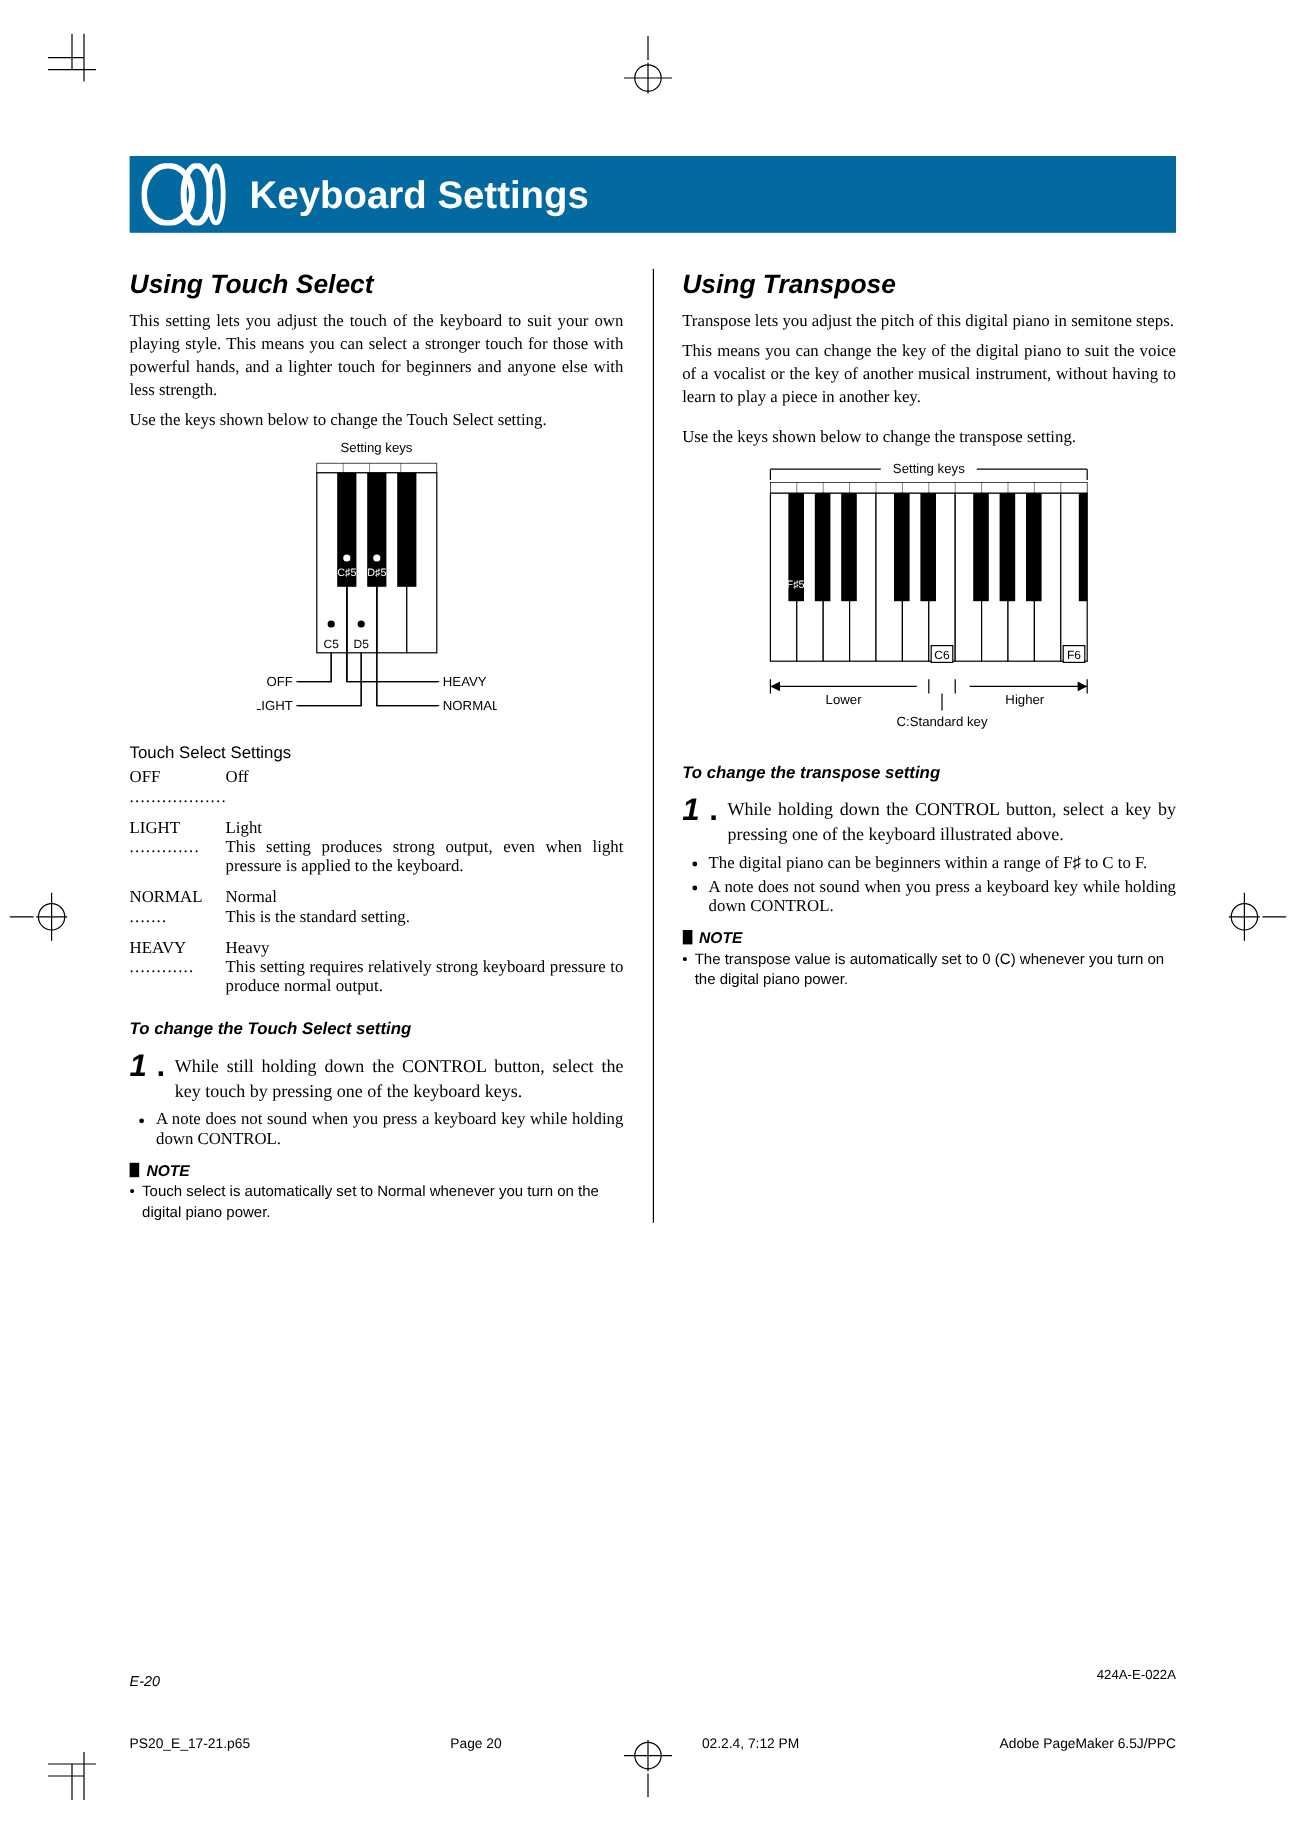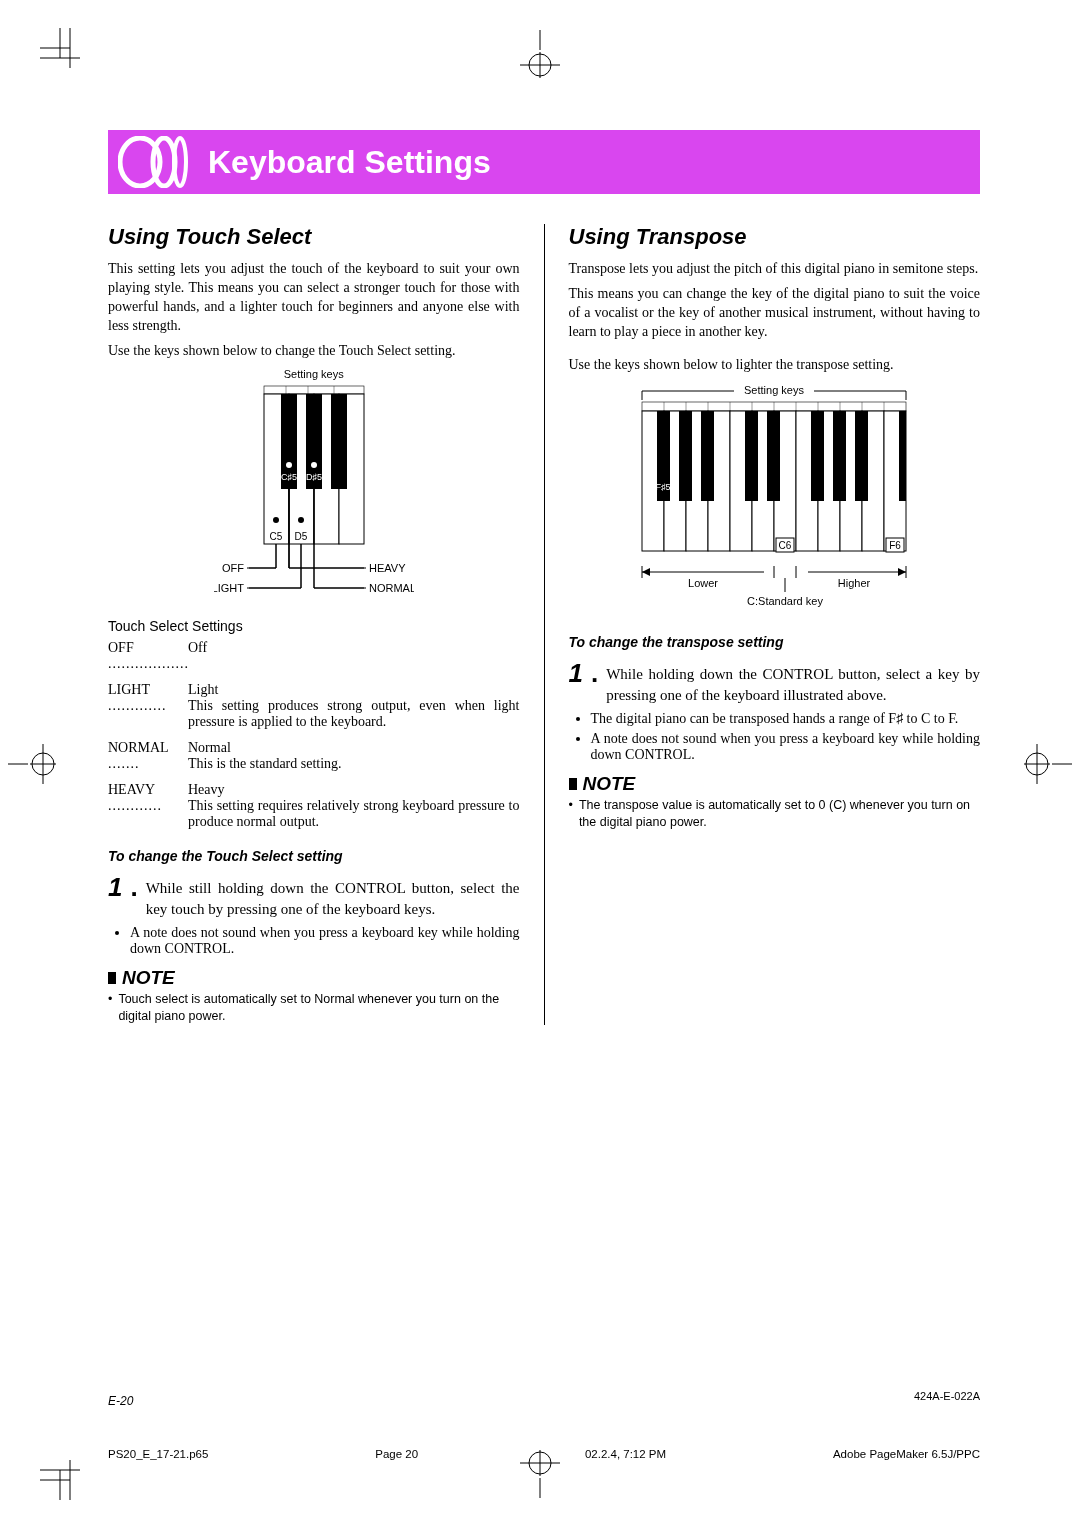--- a/index.html
+++ b/index.html
@@ -24,21 +24,21 @@
   .crop-corner { position: absolute; }
   .crop-corner.tl { top: 28px; left: 40px; }
   .crop-corner.bl { bottom: 28px; left: 40px; }
 
   .content {
     position: absolute;
     top: 130px; left: 108px; right: 100px; bottom: 120px;
   }
 
   .title-bar {
-    background: #d946ef;
+    background: #0369a1;
     color: #fff;
     display: flex;
     align-items: center;
     height: 64px;
     padding-left: 10px;
     margin-bottom: 30px;
   }
   .title-bar svg { margin-right: 14px; }
   .title-bar .title { font-family: Arial, Helvetica, sans-serif; font-weight: bold; font-size: 32px; }
 
@@ -59,21 +59,21 @@
   .def-val { flex: 1; text-align: justify; }
 
   .step { display: flex; gap: 8px; margin: 0 0 6px 0; }
   .step-num { font-family: Arial, Helvetica, sans-serif; font-size: 26px; font-style: italic; font-weight: bold; line-height: 1; }
   .step-dot { font-family: Arial, Helvetica, sans-serif; font-size: 26px; font-weight: bold; line-height: 1; }
   .step-text { font-size: 15px; text-align: justify; line-height: 1.35; padding-top: 4px; }
 
   ul.bullets { margin: 4px 0 4px 22px; padding: 0; font-size: 14px; text-align: justify; }
   ul.bullets li { margin-bottom: 4px; }
 
-  .note-head { font-family: Arial, Helvetica, sans-serif; font-weight: bold; font-style: italic; font-size: 19px; margin: 10px 0 2px 0; display: flex; align-items: center; gap: 6px; }
+  .note-head { font-family: Arial, Helvetica, sans-serif; font-weight: bold; font-style: italic; font-size: 13px; margin: 10px 0 2px 0; display: flex; align-items: center; gap: 6px; }
   .note-marker { display: inline-block; width: 8px; height: 12px; background: #000; }
   .note-body { font-family: Arial, Helvetica, sans-serif; font-size: 12.5px; line-height: 1.35; margin: 0; display: flex; gap: 6px; }
 
   .kbd-fig { text-align: center; margin: 8px 0 10px 0; }
   .fig-label { font-family: Arial, Helvetica, sans-serif; font-size: 11px; }
 
   .footer-pagenum { position: absolute; left: 0; bottom: 0; font-family: Arial, Helvetica, sans-serif; font-style: italic; font-size: 12px; }
   .footer-code { position: absolute; right: 0; bottom: 6px; font-family: Arial, Helvetica, sans-serif; font-size: 11px; }
 
   .printer-line { position: absolute; bottom: 68px; left: 108px; right: 100px; display: flex; justify-content: space-between; font-family: Arial, Helvetica, sans-serif; font-size: 11.5px; color: #000; }
@@ -226,21 +226,21 @@
             <span>Touch select is automatically set to Normal whenever you turn on the digital piano power.</span>
         </div>
       </div>
 
       <div class="col-divider"></div>
 
       <div class="col">
         <h2>Using Transpose</h2>
         <p class="body">Transpose lets you adjust the pitch of this digital piano in semitone steps.</p>
         <p class="body">This means you can change the key of the digital piano to suit the voice of a vocalist or the key of another musical instrument, without having to learn to play a piece in another key.</p>
-        <p class="body" style="margin-top:14px;">Use the keys shown below to lighter the transpose setting.</p>
+        <p class="body" style="margin-top:14px;">Use the keys shown below to change the transpose setting.</p>
 
         <div class="kbd-fig">
           <svg width="360" height="230" viewBox="0 0 360 230">
             <text x="180" y="12" font-size="11" font-family="Arial" text-anchor="middle">Setting keys</text>
             <line x1="48" y1="9" x2="140" y2="9" stroke="#000"></line>
             <line x1="220" y1="9" x2="312" y2="9" stroke="#000"></line>
             <line x1="48" y1="9" x2="48" y2="18" stroke="#000"></line>
             <line x1="312" y1="9" x2="312" y2="18" stroke="#000"></line>
 
             <rect x="48" y="20" width="264" height="9" fill="none" stroke="#000" stroke-width="0.6"></rect>
@@ -305,21 +305,21 @@
           </svg>
         </div>
 
         <div class="sub-italic">To change the transpose setting</div>
         <div class="step">
           <span class="step-num">1</span>
             <span class="step-dot">.</span>
           <div class="step-text">While holding down the CONTROL button, select a key by pressing one of the keyboard illustrated above.</div>
         </div>
         <ul class="bullets">
-          <li>The digital piano can be transposed hands a range of F♯ to C to F.</li>
+          <li>The digital piano can be beginners within a range of F♯ to C to F.</li>
           <li>A note does not sound when you press a keyboard key while holding down CONTROL.</li>
         </ul>
 
         <div class="note-head">
           <span class="note-marker"></span>
           <span>NOTE</span>
         </div>
         <div class="note-body">
           <span>•</span>
             <span>The transpose value is automatically set to 0 (C) whenever you turn on the digital piano power.</span>

